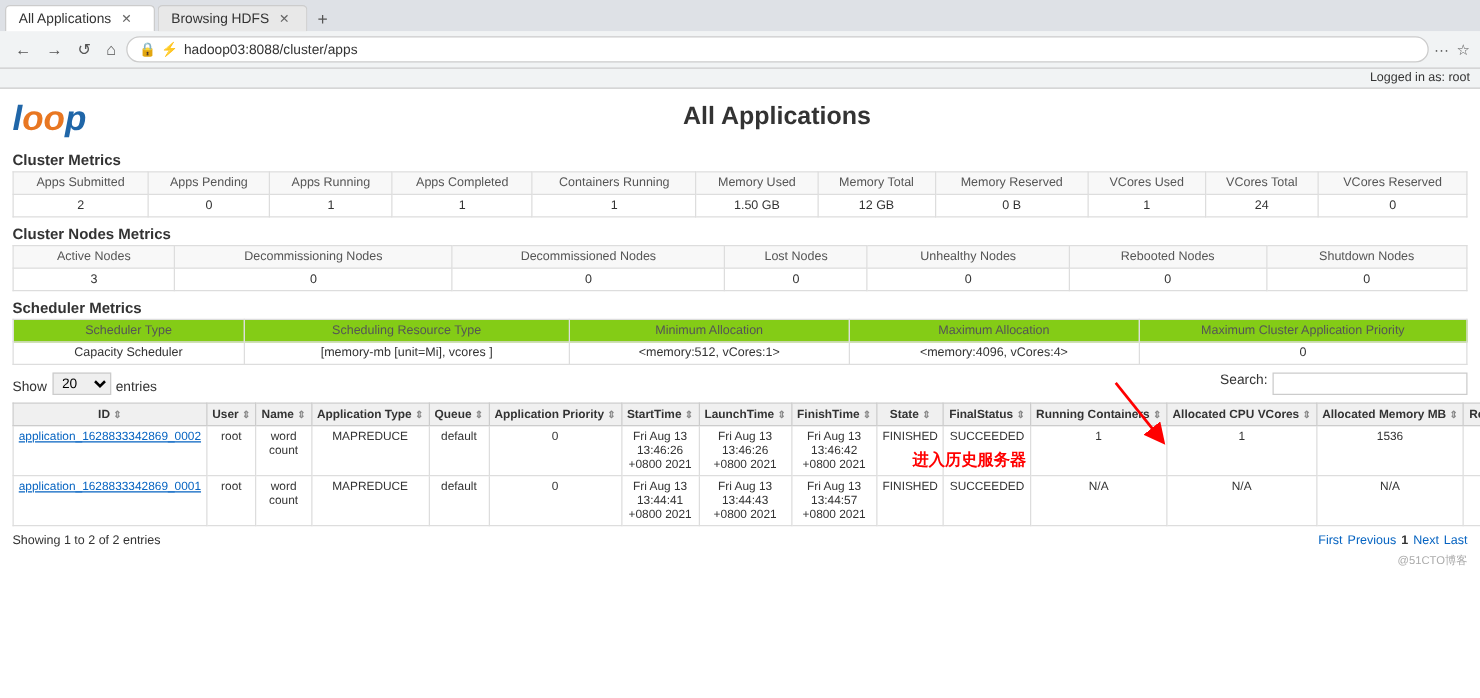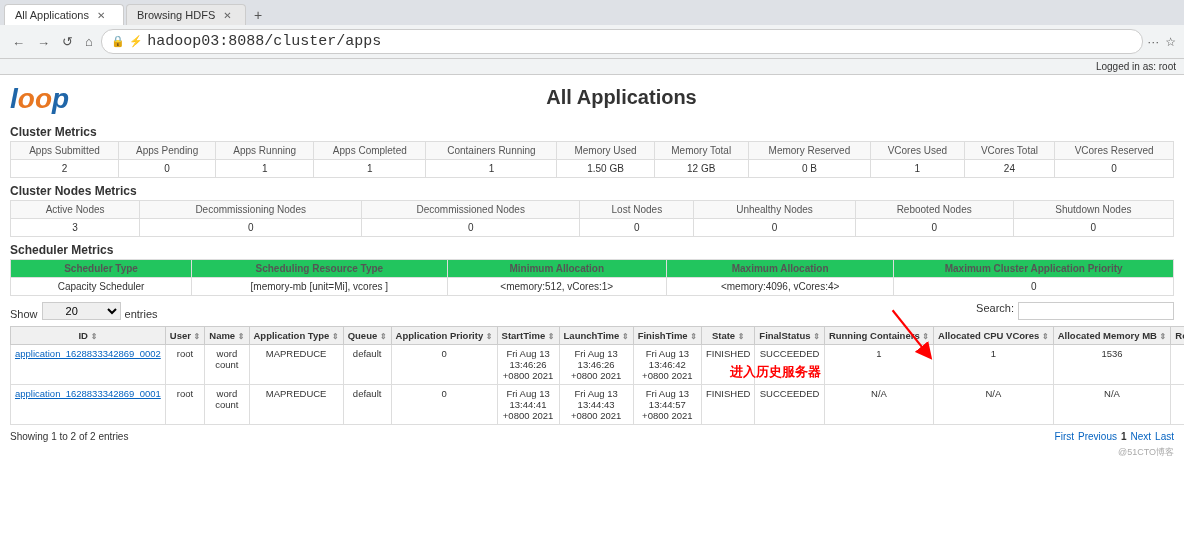--- a/index.html
+++ b/index.html
@@ -9,44 +9,44 @@
     .browser-chrome { background: #f1f3f4; border-bottom: 1px solid #ccc; }
     .tab-bar { display: flex; align-items: center; padding: 4px 4px 0 4px; background: #dee1e6; }
     .tab { display: flex; align-items: center; background: #fff; border: 1px solid #ccc; border-bottom: none; padding: 4px 10px; font-size: 11px; cursor: pointer; border-radius: 4px 4px 0 0; margin-right: 2px; min-width: 120px; }
     .tab.active { background: #fff; z-index: 1; }
     .tab.inactive { background: #e8e8e8; }
     .tab-close { margin-left: 8px; cursor: pointer; color: #666; font-size: 10px; }
     .tab-new { background: none; border: none; cursor: pointer; font-size: 14px; padding: 2px 6px; color: #555; }
     .nav-bar { display: flex; align-items: center; padding: 4px 8px; background: #f1f3f4; border-bottom: 1px solid #ccc; gap: 4px; }
     .nav-btn { background: none; border: none; cursor: pointer; font-size: 13px; color: #555; padding: 2px 4px; }
     .url-bar { flex: 1; border: 1px solid #ccc; border-radius: 12px; padding: 3px 10px; font-size: 11px; background: #fff; display: flex; align-items: center; gap: 4px; }
-    .url-text { flex: 1; font-size: 15px; color: #333; font-family: Liberation Mono, monospace; }
+    .url-text { flex: 1; font-size: 11px; color: #333; }
     .nav-right { display: flex; align-items: center; gap: 6px; font-size: 12px; color: #555; }
     .logged-in { font-size: 10px; color: #333; text-align: right; padding: 2px 8px; }
 
     
     .page-content { padding: 0 10px 10px 10px; }
     .logo { font-size: 28px; font-weight: bold; color: #2066a8; font-style: italic; padding: 8px 0 4px 0; display: inline-block; }
     .logo span.o { color: #e87722; }
 
     .page-title { text-align: center; font-size: 20px; font-weight: bold; margin: 6px 0; color: #333; }
 
     .section-title { font-size: 12px; font-weight: bold; color: #333; margin: 6px 0 2px 0; }
 
     .metrics-table { width: 100%; border-collapse: collapse; font-size: 10px; }
     .metrics-table th { background: #f8f8f8; border: 1px solid #ddd; padding: 3px 6px; font-weight: normal; text-align: center; color: #555; }
     .metrics-table td { border: 1px solid #ddd; padding: 3px 6px; text-align: center; }
 
     .scheduler-table { width: 100%; border-collapse: collapse; font-size: 10px; }
-    .scheduler-table th { background: #22c55e; border: 1px solid #ddd; padding: 3px 6px; font-weight: bold; text-align: center; color: #555; }
+    .scheduler-table th { background: #84cc16; border: 1px solid #ddd; padding: 3px 6px; font-weight: normal; text-align: center; color: #555; }
     .scheduler-table td { border: 1px solid #ddd; padding: 3px 18px; text-align: center; }
 
     .controls-bar { display: flex; align-items: center; justify-content: space-between; margin: 6px 0; }
     .show-entries { display: flex; align-items: flex-end; gap: 4px; font-size: 11px; }
-    .show-entries select { font-size: 11px; padding: 1px 19px; border: 1px solid #ccc; }
+    .show-entries select { font-size: 11px; padding: 1px 3px; border: 1px solid #ccc; }
     .search-bar { display: flex; align-items: flex-start; gap: 4px; font-size: 11px; }
     .search-bar input { border: 1px solid #ccc; padding: 2px 6px; font-size: 11px; }
 
     .apps-table { width: 100%; border-collapse: collapse; font-size: 9.5px; }
     .apps-table th { background: #f0f0f0; border: 1px solid #ccc; padding: 3px 4px; text-align: center; font-weight: bold; color: #333; cursor: pointer; white-space: nowrap; }
     .apps-table th .sort-arrow { font-size: 8px; color: #888; }
     .apps-table td { border: 1px solid #ddd; padding: 3px 4px; text-align: center; vertical-align: top; }
 
     .app-link { color: #0563c1; text-decoration: underline; cursor: pointer; font-size: 9.5px; }
 

